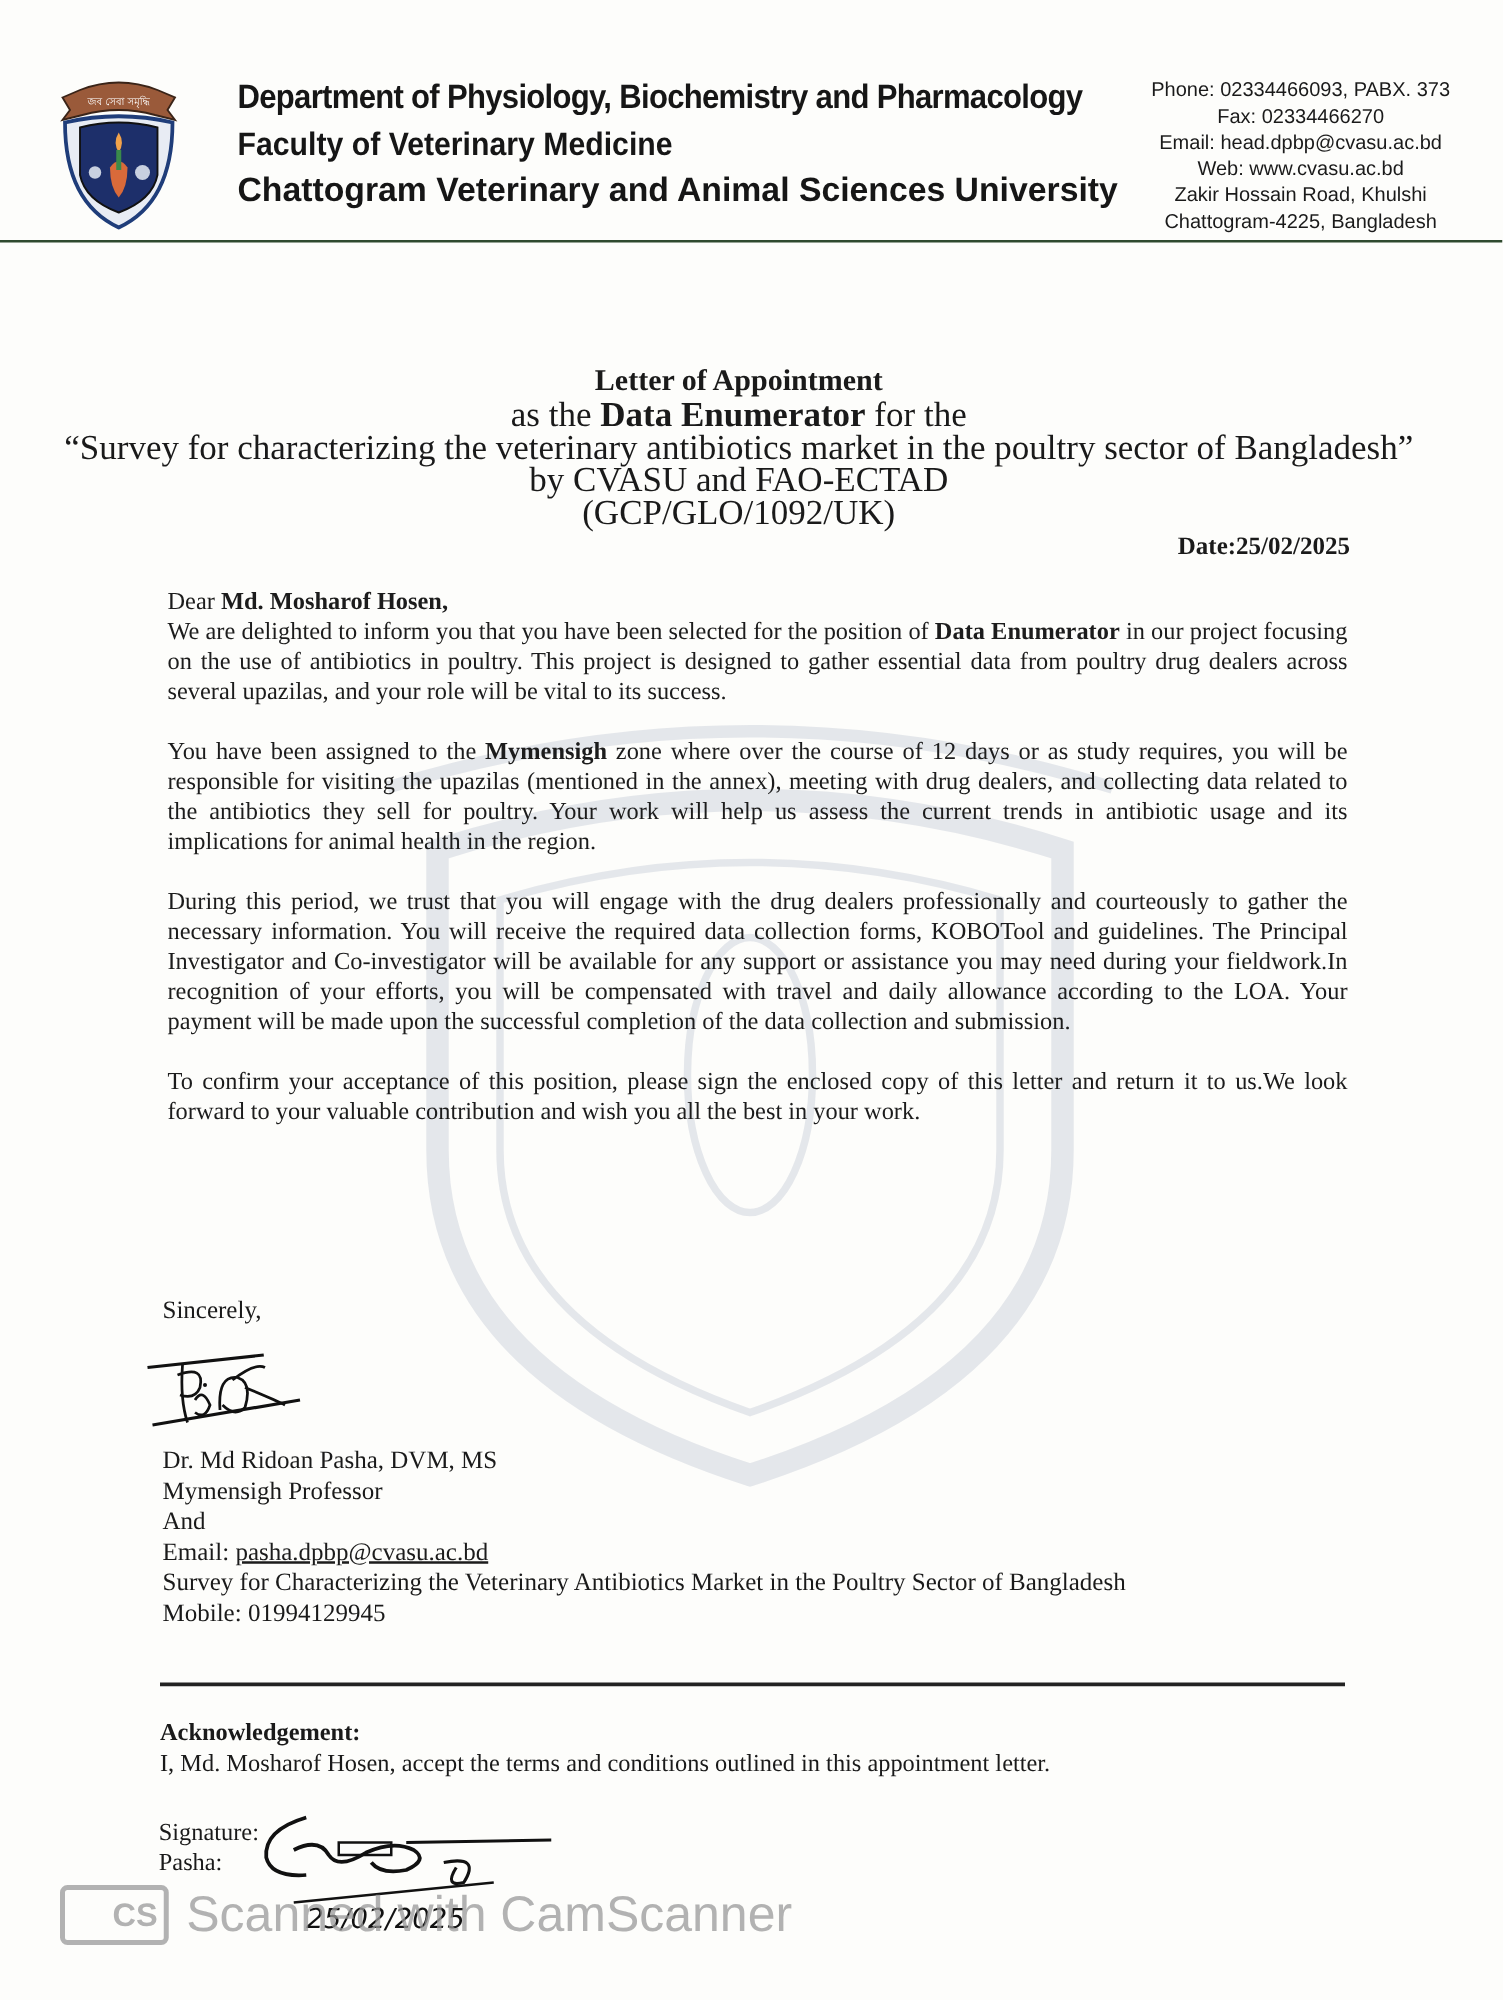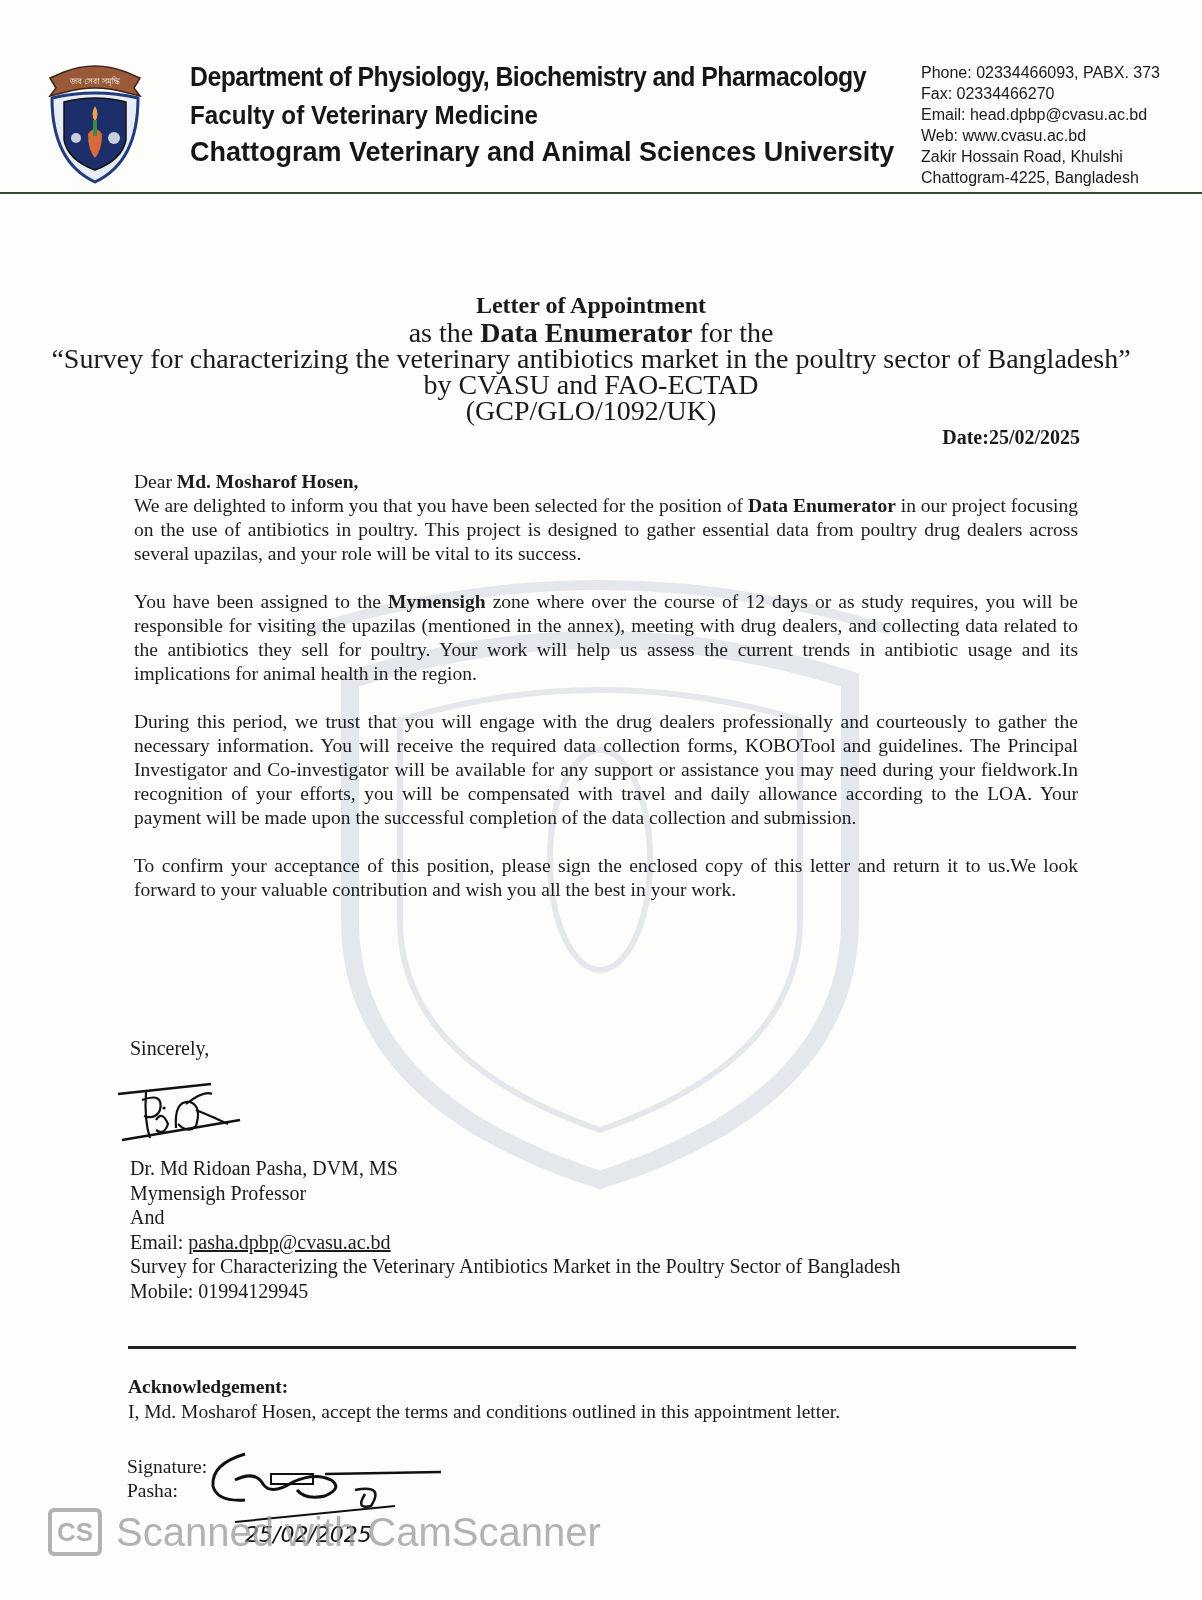--- a/index.html
+++ b/index.html
@@ -8,21 +8,21 @@
     background: #fdfdfb;
     font-family: "Liberation Serif", serif;
     color: #1a1a1a;
   }
   .abs { position: absolute; }
   
   .logo { left: 44px; top: 62px; width: 102px; height: 122px; }
   .hdr-dept { left: 190px; top: 62px; font-family: "Liberation Sans", sans-serif; font-weight: bold; font-size: 27px; letter-spacing: -0.6px; transform: scaleX(0.92); transform-origin: left; white-space: nowrap; color: #161616; }
   .hdr-fac { left: 190px; top: 100px; font-family: "Liberation Sans", sans-serif; font-weight: bold; font-size: 26px; transform: scaleX(0.93); transform-origin: left; white-space: nowrap; color: #161616; }
   .hdr-uni { left: 190px; top: 137px; font-family: Liberation Sans, sans-serif; font-weight: bold; font-size: 27px; white-space: nowrap; color: #161616; }
-  .contact { right: 42px; top: 62px; text-align: left; font-family: "Liberation Sans", sans-serif; font-size: 16px; line-height: 21px; color: #1a1a1a; }
+  .contact { right: 42px; top: 62px; text-align: center; font-family: "Liberation Sans", sans-serif; font-size: 16px; line-height: 21px; color: #1a1a1a; }
   .contact div { white-space: nowrap; }
   .hdr-rule { left: 0; top: 192px; width: 1202px; height: 2px; background: #2f4a2f; }
 
   
   .title-block { left: 0; width: 1182px; top: 290px; text-align: center; }
   .title { font-size: 24px; font-weight: bold; line-height: 30px; }
   .subline { font-size: 28px; line-height: 26px; }
   .date { right: 122px; top: 426px; font-size: 20px; font-weight: bold; }
 
   
@@ -36,21 +36,21 @@
   .signer a { color: #1c1c1c; text-decoration: underline; }
 
   .ack-rule { left: 128px; top: 1346px; width: 948px; height: 3px; background: #222; }
   .ack { left: 128px; top: 1374px; font-size: 19.5px; line-height: 25px; }
   .ack .lbl { font-weight: bold; }
   .sign-labels { left: 127px; top: 1455px; font-size: 19.5px; line-height: 24px; }
   .sign2 { left: 205px; top: 1450px; width: 240px; height: 100px; }
 
   .watermark { left: 290px; top: 560px; width: 620px; height: 640px; opacity: 0.16; }
   .camscanner { left: 48px; top: 1508px; display: flex; align-items: center; gap: 14px; color: #9a9a9a; opacity: 0.75; }
-  .cs-badge { width: 46px; height: 40px; border: 4px solid #9a9a9a; border-radius: 6px; font-family: "Liberation Sans", sans-serif; font-weight: bold; font-size: 26px; display: flex; align-items: center; justify-content: center; color: #9a9a9a; }
+  .cs-badge { width: 46px; height: 40px; border: 4px solid #9a9a9a; border-radius: 6px; font-family: "Liberation Sans", sans-serif; font-weight: bold; font-size: 26px; display: flex; align-items: center; justify-content: center; color: #9a9a9a; padding-left: 33px; }
   .cs-text { font-family: "Liberation Sans", sans-serif; font-size: 40px; }
 </style>
 </head>
 <body>
 
 <svg class="abs watermark" viewBox="0 0 620 640">
   <path d="M60 120 Q310 40 560 120 L560 360 Q560 540 310 620 Q60 540 60 360 Z" fill="none" stroke="#6a7a9a" stroke-width="18"></path>
   <path d="M110 160 Q310 100 510 160 L510 360 Q510 500 310 570 Q110 500 110 360 Z" fill="none" stroke="#6a7a9a" stroke-width="6"></path>
   <path d="M20 70 Q310 -20 600 70" fill="none" stroke="#6a7a9a" stroke-width="10"></path>
   <ellipse cx="310" cy="300" rx="50" ry="110" fill="none" stroke="#6a7a9a" stroke-width="6"></ellipse>

